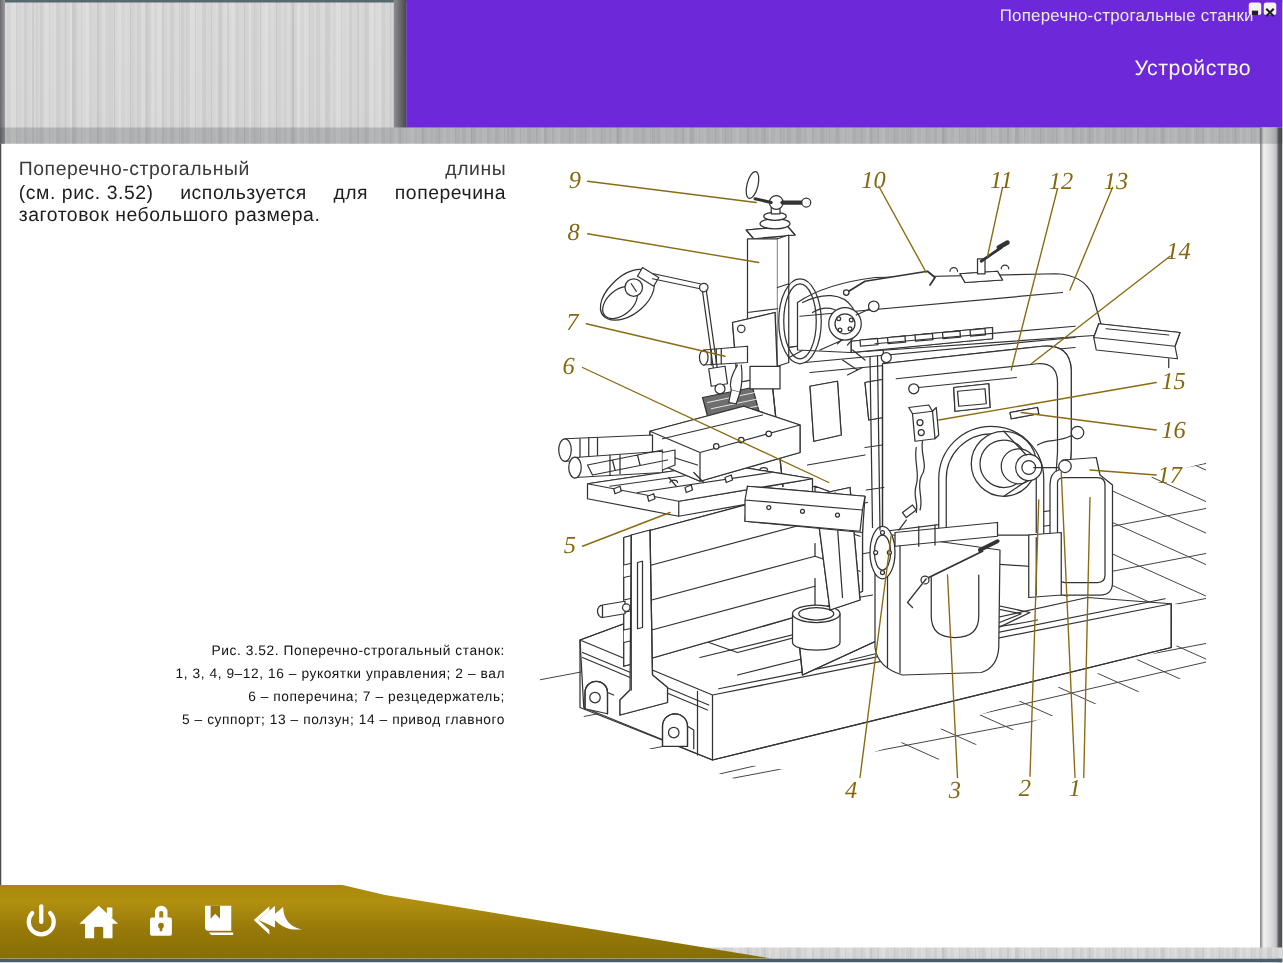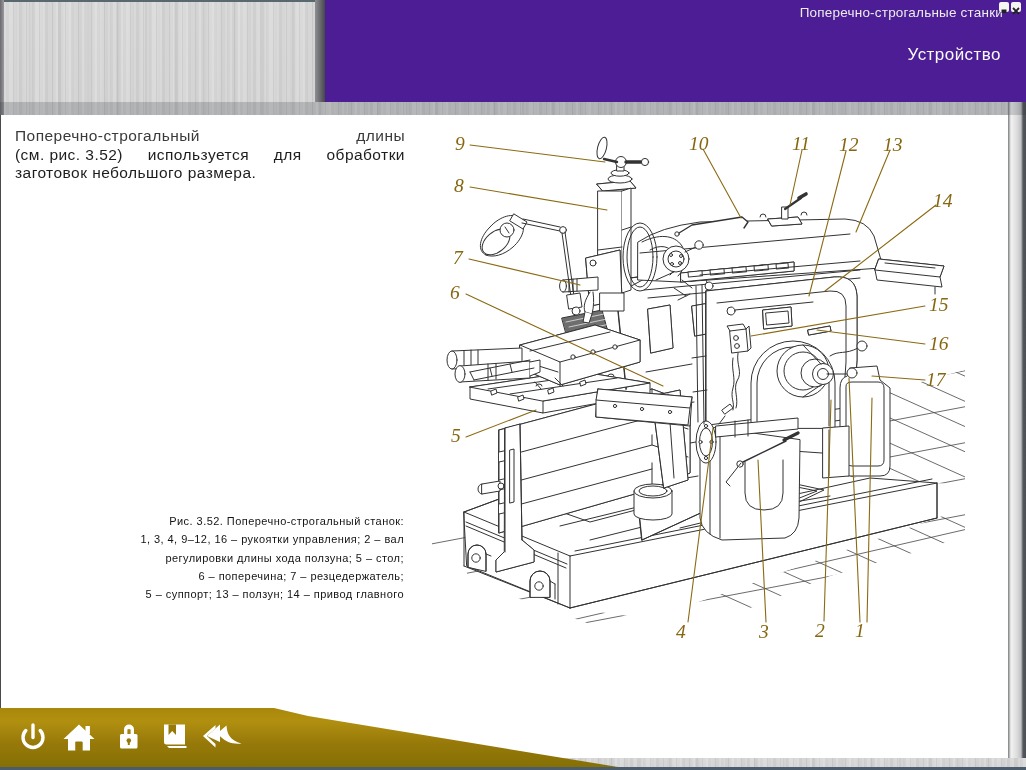--- a/index.html
+++ b/index.html
@@ -3,21 +3,21 @@
 <style>
 html,body{margin:0;padding:0}
 body{width:1026px;height:770px;position:relative;overflow:hidden;background:#fff;font-family:"Liberation Sans",sans-serif}
 .abs{position:absolute}
 .metal{background:
  repeating-linear-gradient(90deg, rgba(0,0,0,.05) 0 1px, rgba(255,255,255,.0) 1px 4px, rgba(255,255,255,.14) 4px 6px, rgba(0,0,0,.02) 6px 9px, rgba(255,255,255,.08) 9px 13px),
  repeating-linear-gradient(90deg, rgba(0,0,0,.04) 0 2px, rgba(255,255,255,.10) 7px 12px, rgba(0,0,0,.015) 18px 23px, rgba(255,255,255,.06) 26px 29px),
  linear-gradient(#d6d6d6,#d3d3d3)}
 #topband{left:0;top:0;width:1026px;height:115px}
 #leftedge{left:0;top:0;width:4px;height:115px;background:linear-gradient(90deg,#6a6a6e,#9b9b9f)}
-#hdr{left:325px;top:0;width:701px;height:102px;background:#4c1d95}
+#hdr{left:325px;top:0;width:701px;height:102px;background:#6d28d9}
 #hdrsep{left:315px;top:0;width:10px;height:102px;background:linear-gradient(90deg,#8f8f93,#45484c)}
 #topline{left:0;top:0;width:1026px;height:2px;background:#57686f}
 #hdr .t1{position:absolute;top:5px;right:23px;font-size:13.5px;color:#ececec;letter-spacing:.2px}
 #hdr .t2{position:absolute;top:45px;right:25px;font-size:17px;color:#fafafa;letter-spacing:.45px}
 .winbtn{position:absolute;top:2px;width:10px;height:10px;background:#f4f4f4;border-radius:2px;color:#222}
 #contL{left:0;top:115px;width:1px;height:645px;background:#4a4a4a}
 #rframe{left:1008px;top:102px;width:18px;height:668px;background:linear-gradient(90deg,#7b7b7f 0,#f2f2f2 3px,#dcdcdc 9px,#c2c2c6 13px,#55585c 15px,#4b4e52 18px)}
 #bstrip{left:0;top:758px;width:1026px;height:9px}
 #bline{left:0;top:767px;width:1026px;height:3px;background:#4b5d6d}
 #understrip{left:0;top:102px;width:1026px;height:13px;background:rgba(40,44,48,0.20)}
@@ -49,28 +49,27 @@
 <div class="abs" id="understrip"></div>
 <div class="abs" id="para">
  <div class="j b">
       <span>Поперечно-строгальный</span>
       <span>длины</span>
     </div>
  <div class="j">
       <span>(см.&nbsp;рис.&nbsp;3.52)</span>
       <span>используется</span>
       <span>для</span>
-      <span>обработки</span>
+      <span>поперечина</span>
     </div>
  <div>заготовок небольшого размера.</div>
 </div>
 <div class="abs" id="cap">
  <div>Рис. 3.52. Поперечно-строгальный станок:</div>
  <div>1, 3, 4, 9–12, 16 – рукоятки управления; 2 – вал</div>
- <div>регулировки длины хода ползуна; 5 – стол;</div>
  <div>6 – поперечина; 7 – резцедержатель;</div>
  <div>5 – суппорт; 13 – ползун; 14 – привод главного</div>
 </div>
 <svg class="abs" id="drawing" width="585" height="552" viewBox="0 0 585 552">
 <defs>
 <pattern id="ribs" width="3" height="6" patternUnits="userSpaceOnUse">
  <rect width="3" height="6" fill="#fff"></rect>
         <line x1="1" y1="0" x2="1" y2="6" stroke="#333333" stroke-width="0.9"></line>
 </pattern>
 <clipPath id="floorclip">

